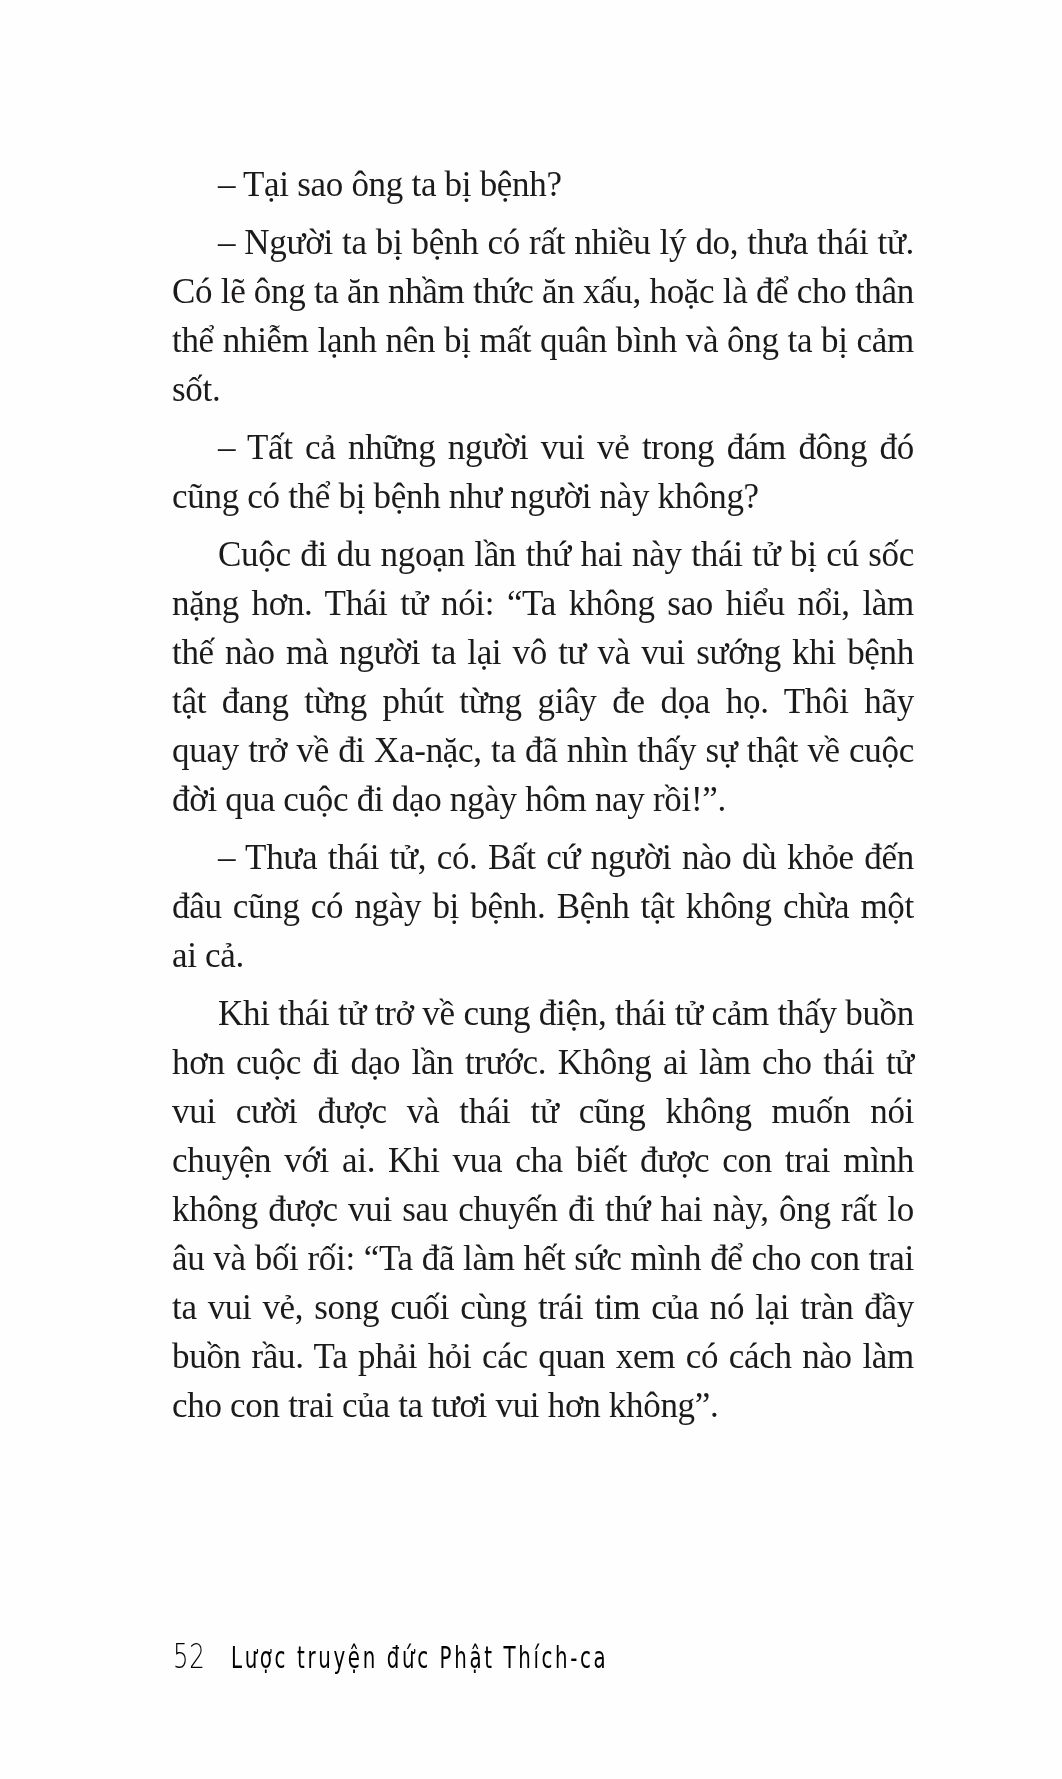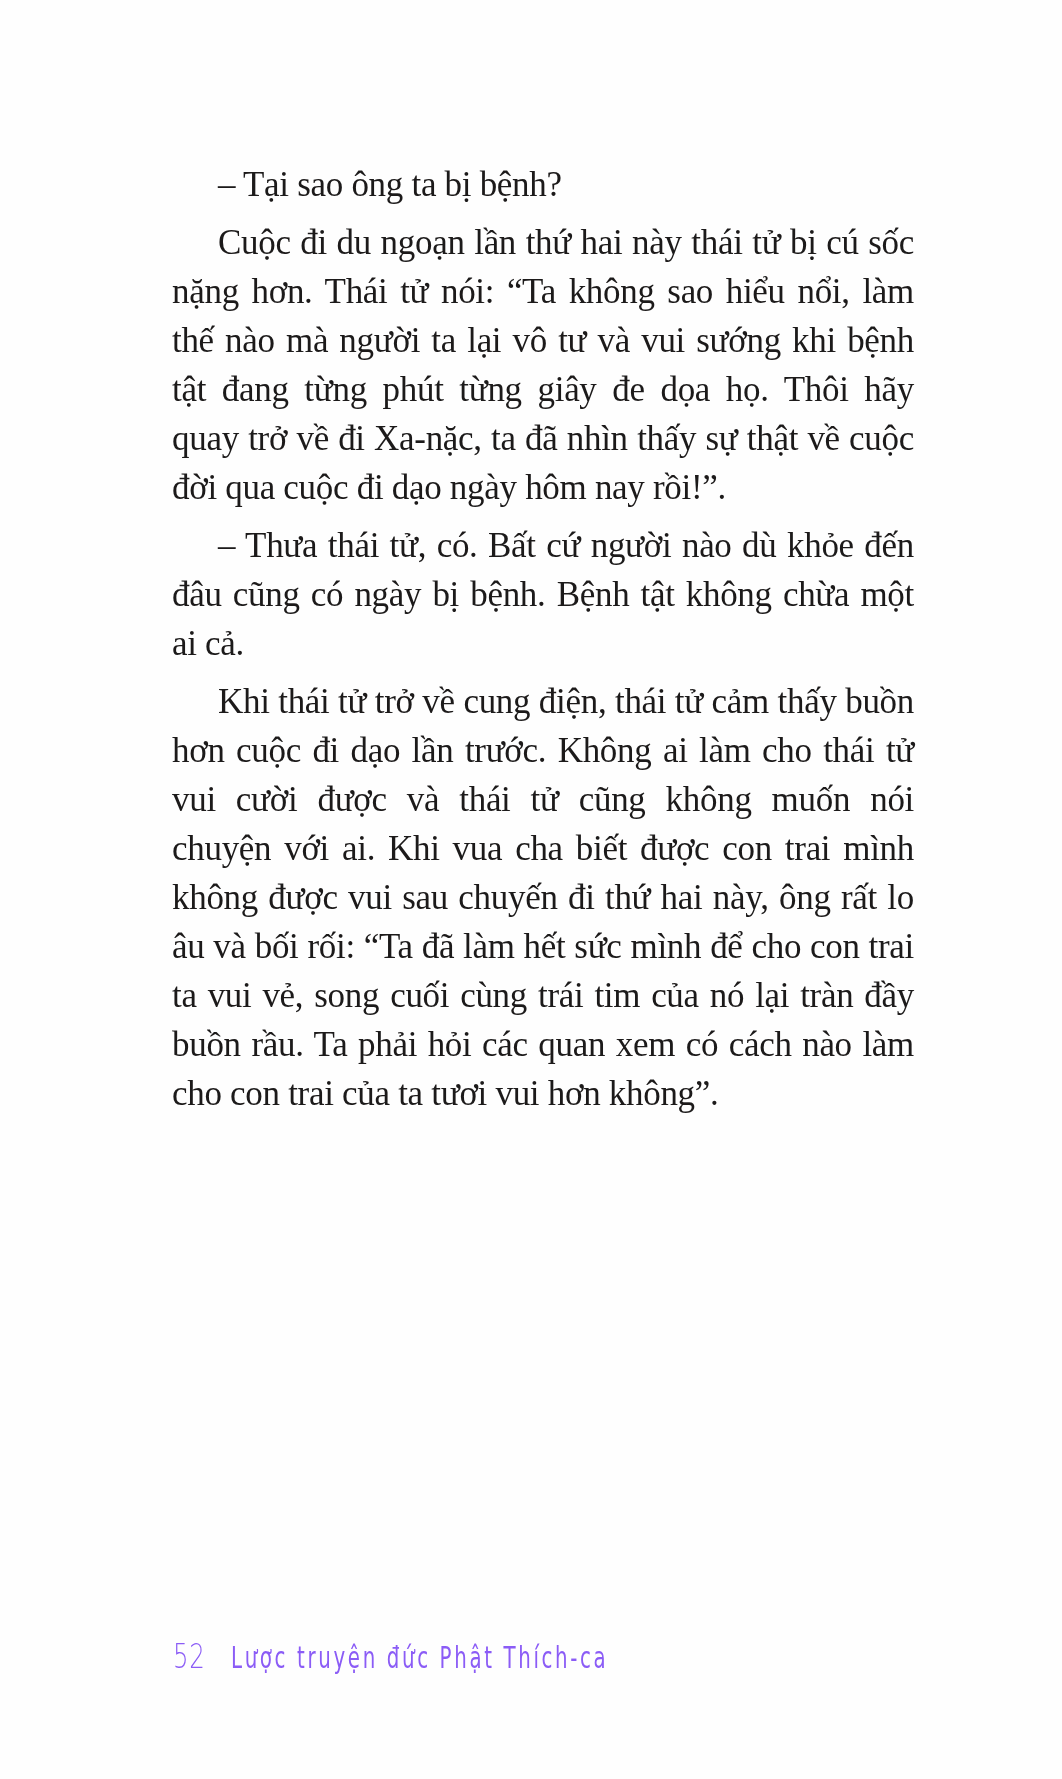--- a/index.html
+++ b/index.html
@@ -40,21 +40,21 @@
   }
   .para:last-child { margin-bottom: 16px; }
   .footer {
     position: absolute;
     left: 173px;
     top: 1636px;
     height: 40px;
     display: flex;
     align-items: baseline;
     font-family: "DejaVu Sans", "Liberation Sans", sans-serif;
-    color: #8b5cf6;
+    color: #000000;
   }
   .page-number {
     font-size: 34px;
     font-weight: 300;
     transform: scaleX(0.72);
     transform-origin: left center;
     display: inline-block;
     width: 34px;
     letter-spacing: 1px;
   }
@@ -67,20 +67,22 @@
     display: inline-block;
     white-space: nowrap;
   }
 </style>
 </head>
 <body>
 
 <div class="page">
   <div class="body-text">
     <p class="para">– Tại sao ông ta bị bệnh?</p>
+    <p class="para">– Người ta bị bệnh có rất nhiều lý do, thưa thái tử. Có lẽ ông ta ăn nhầm thức ăn xấu, hoặc là để cho thân thể nhiễm lạnh nên bị mất quân bình và ông ta bị cảm sốt.</p>
+    <p class="para">– Tất cả những người vui vẻ trong đám đông đó cũng có thể bị bệnh như người này không?</p>
     <p class="para">Cuộc đi du ngoạn lần thứ hai này thái tử bị cú sốc nặng hơn. Thái tử nói: “Ta không sao hiểu nổi, làm thế nào mà người ta lại vô tư và vui sướng khi bệnh tật đang từng phút từng giây đe dọa họ. Thôi hãy quay trở về đi Xa-nặc, ta đã nhìn thấy sự thật về cuộc đời qua cuộc đi dạo ngày hôm nay rồi!”.</p>
     <p class="para">– Thưa thái tử, có. Bất cứ người nào dù khỏe đến đâu cũng có ngày bị bệnh. Bệnh tật không chừa một ai cả.</p>
     <p class="para">Khi thái tử trở về cung điện, thái tử cảm thấy buồn hơn cuộc đi dạo lần trước. Không ai làm cho thái tử vui cười được và thái tử cũng không muốn nói chuyện với ai. Khi vua cha biết được con trai mình không được vui sau chuyến đi thứ hai này, ông rất lo âu và bối rối: “Ta đã làm hết sức mình để cho con trai ta vui vẻ, song cuối cùng trái tim của nó lại tràn đầy buồn rầu. Ta phải hỏi các quan xem có cách nào làm cho con trai của ta tươi vui hơn không”.</p>
   </div>
 
   <div class="footer">
     <span class="page-number">52</span>
     <span class="running-title">Lược truyện đức Phật Thích-ca</span>
   </div>
 </div>

